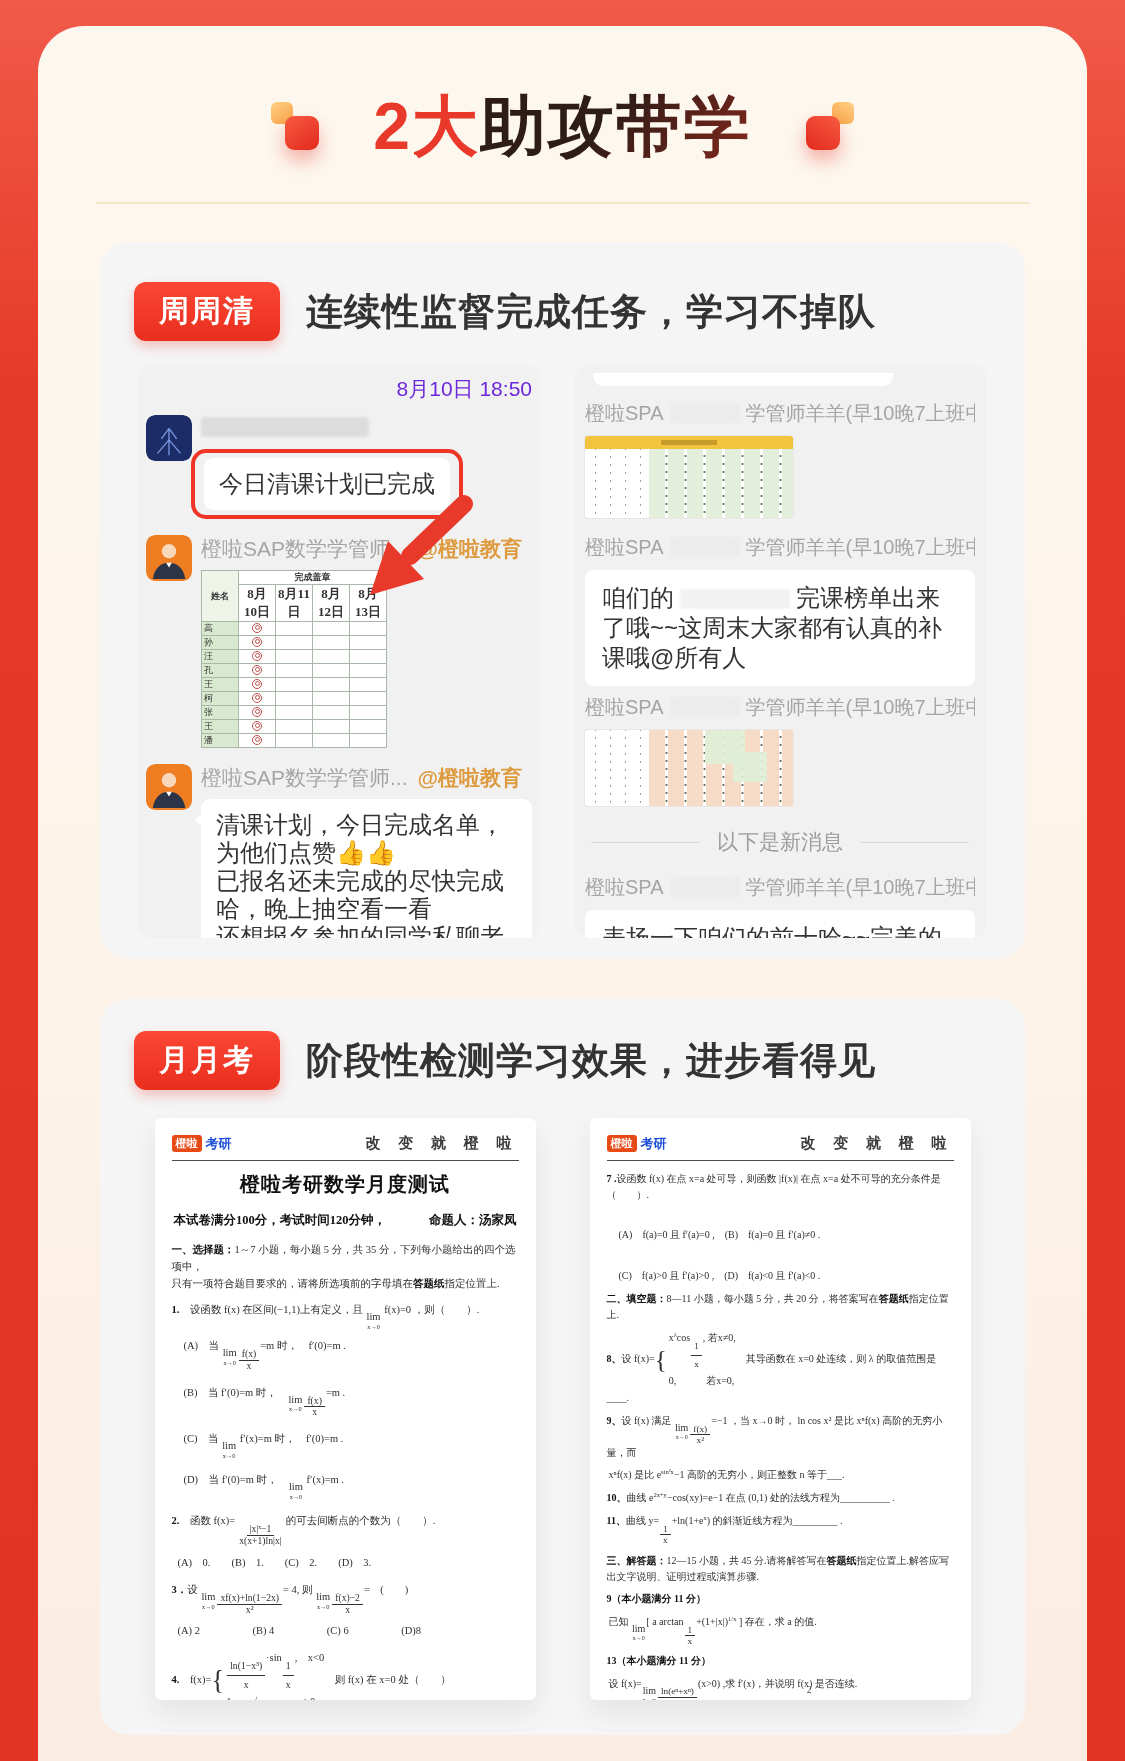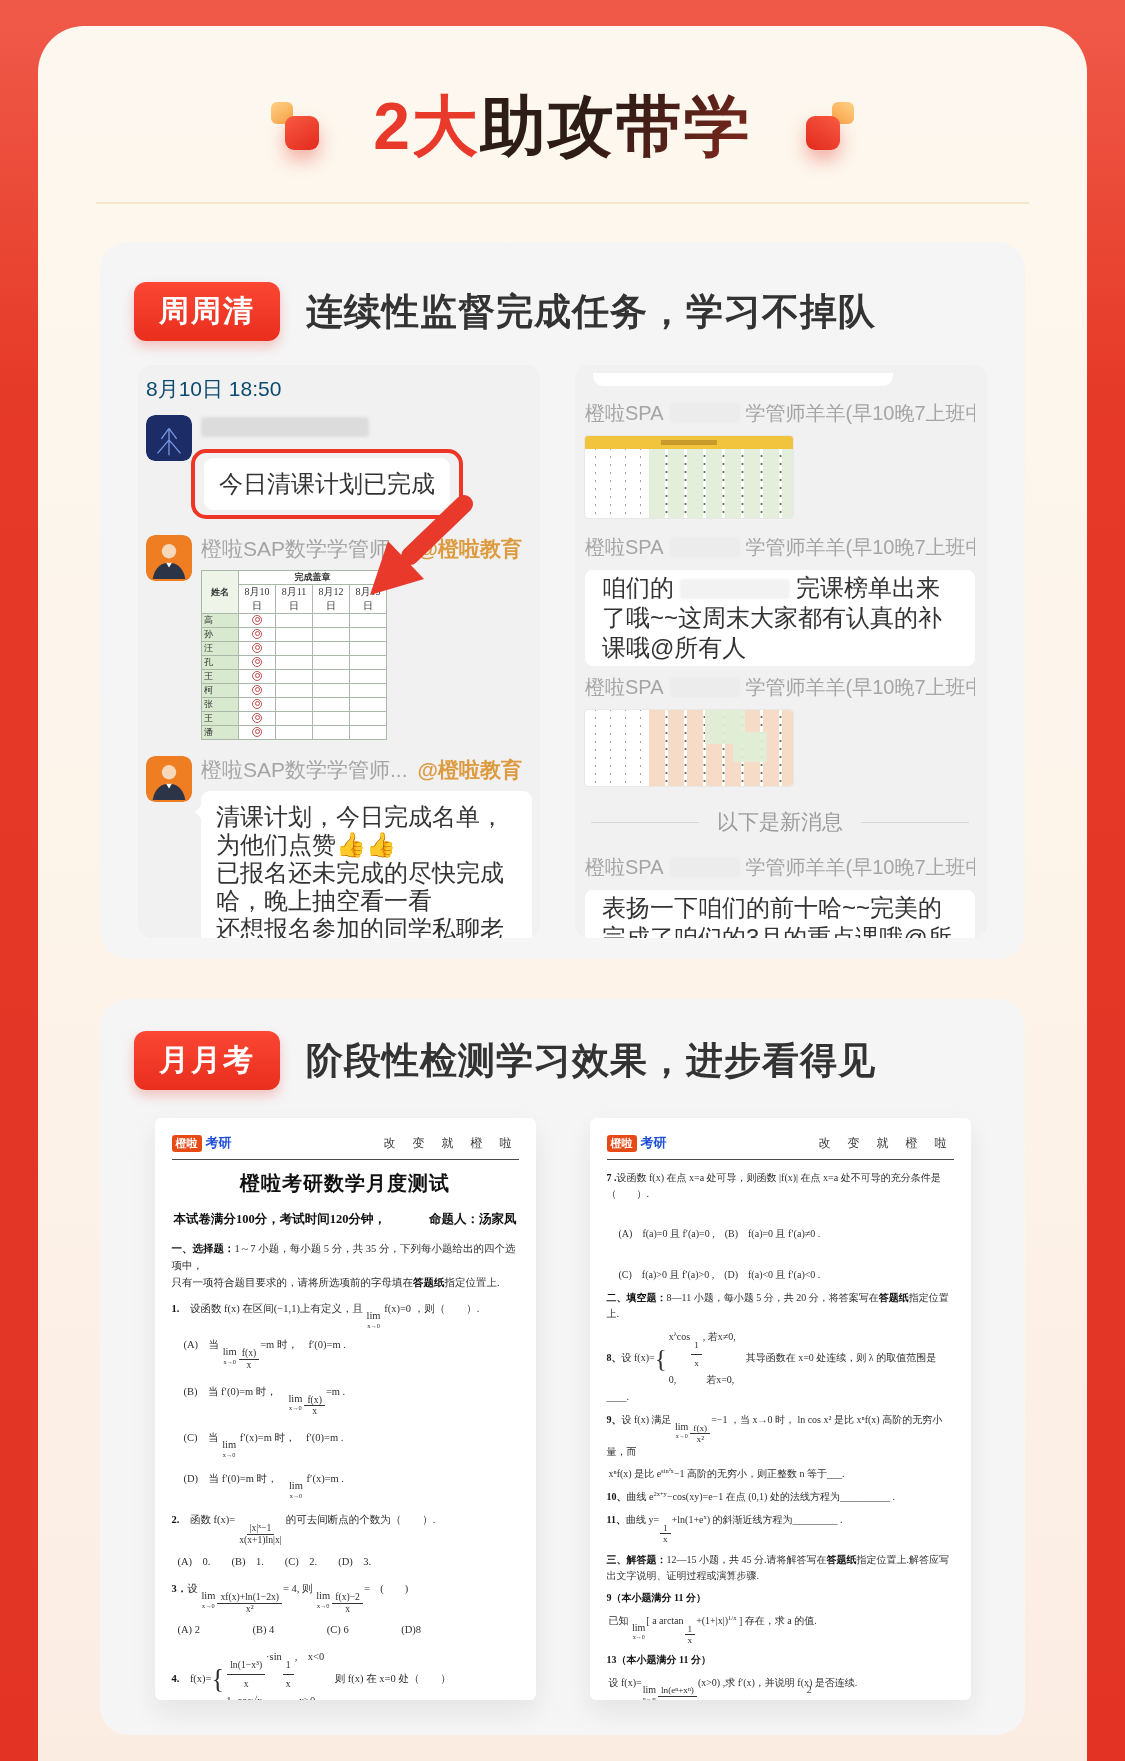--- a/index.html
+++ b/index.html
@@ -29,49 +29,49 @@
   .card2{height:736px;margin-top:40px;padding-top:32px;}
   .sec-head{display:flex;align-items:center;gap:26px;margin:0 0 24px 16px;}
   .badge{background:linear-gradient(180deg,#fb4734,#e92e1d);color:#fff;font-size:30px;font-weight:700;
     padding:9px 25px;border-radius:12px;letter-spacing:2px;box-shadow:0 6px 12px rgba(233,46,29,.25);}
   .sec-head h2{margin:0;font-size:37px;font-weight:800;color:#333;letter-spacing:1px;}
   
   .chat-row{display:flex;gap:35px;margin-left:20px;margin-right:20px;}
   .chat{background:#f1f1f2;border-radius:14px;height:573px;overflow:hidden;position:relative;box-sizing:border-box;}
   .chat-l{width:402px;flex:0 0 402px;padding:8px 8px 0;}
   .chat-r{flex:1;padding:8px 12px 0 10px;}
-  .ctime{text-align:left;color:#0c4a6e;font-size:21px;margin:2px 0 12px;}
+  .ctime{text-align:right;color:#6d28d9;font-size:21px;margin:2px 0 12px;}
   .msg{display:flex;gap:9px;margin-bottom:16px;}
   .av{width:46px;height:46px;flex:0 0 46px;}
   .av svg{width:46px;height:46px;display:block;border-radius:9px;}
   .mc{flex:1;min-width:0;}
   .nrow{font-size:21px;color:#a5a5a5;margin-bottom:7px;white-space:nowrap;overflow:hidden;}
   .tag{color:#dd9a3e;margin-left:10px;font-weight:700;}
   .nblur{width:168px;height:20px;background:#dcdcdc;border-radius:4px;filter:blur(1.5px);margin:2px 0 12px;}
   .bub{display:inline-block;background:#fff;border-radius:9px;padding:12px 15px;font-size:24px;
     line-height:28px;color:#333;position:relative;max-width:330px;}
   .bub::before{content:"";position:absolute;left:-4px;top:16px;width:10px;height:10px;background:#fff;transform:rotate(45deg);}
   .hl{display:inline-block;border:4px solid #ee3526;border-radius:15px;padding:5px 9px;margin-left:-10px;}
   .hl .bub::before{display:none;}
   
   .stamps{border-collapse:collapse;background:#fff;margin-top:2px;font-family:"Liberation Serif",serif;}
   .stamps th,.stamps td{border:1px solid #a9b8a9;font-size:9px;padding:0 2px;height:11px;text-align:center;color:#333;}
   .stamps .nmh{width:32px;background:#eef4e8;font-weight:700;}
   .stamps .sth{font-weight:700;width:128px;}
-  .stamps .dt{font-weight:400;font-size:10px;}
+  .stamps .dt{font-weight:700;font-size:13px;}
   .stamps .nmc{background:#d9e9cf;text-align:left;font-size:9px;}
   .stamps td{width:32px;}
   .stamp{display:inline-block;width:8px;height:8px;border:1px solid #c0504d;border-radius:50%;position:relative;}
   .stamp::after{content:"";position:absolute;inset:1.5px;border:1px solid #c0504d;border-radius:50%;}
   
   .arrow{position:absolute;left:246px;top:250px;width:132px;height:130px;z-index:5;pointer-events:none;}
   
   .sliver{height:13px;width:300px;background:#fff;border-radius:0 0 10px 10px;margin:0 0 14px 8px;}
   .rname{font-size:20px;color:#a5a5a5;margin:2px 0 9px;white-space:nowrap;overflow:hidden;}
-  .rbub{display:inline-block;background:#fff;border-radius:8px;padding:3px 17px;font-size:24px;
+  .rbub{display:inline-block;background:#fff;border-radius:8px;padding:13px 17px;font-size:24px;
     line-height:30px;color:#333;max-width:430px;margin-bottom:6px;}
   .patch{display:inline-block;width:70px;height:20px;background:#ececec;border-radius:3px;
     vertical-align:-3px;filter:blur(1px);margin:0 6px;}
   .patch.p2{width:110px;background:#f2f2f2;}
   .sheet{position:relative;border-radius:3px;overflow:hidden;background:#fff;margin:2px 0 16px;width:208px;
     box-shadow:0 0 0 1px rgba(0,0,0,.04);}
   .sheet .sl{position:absolute;left:0;top:0;bottom:0;width:64px;
     background-image:radial-gradient(circle,#9f9f9f .8px,transparent 1.1px);background-size:15px 8px;background-position:3px 4px;}
   .sheet .sr{position:absolute;left:64px;right:0;top:0;bottom:0;
     background:repeating-linear-gradient(90deg,#e3eedb 0 16px,#ffffff 16px 19px);}
@@ -89,21 +89,21 @@
   .newmsg::before,.newmsg::after{content:"";flex:1;height:1px;background:#d6d6d6;}
   
   .paper-row{display:flex;justify-content:center;gap:54px;margin-top:28px;}
   .paper{width:381px;height:582px;background:#fff;border-radius:6px;box-sizing:border-box;
     box-shadow:0 12px 26px rgba(60,40,20,.08);padding:16px 17px 0;position:relative;overflow:hidden;
     font-family:"Liberation Serif",serif;color:#2e2e2e;}
   .phead{display:flex;align-items:center;}
   .plogo{background:#e84a16;color:#fff;font-size:11px;font-weight:700;padding:1px 4px;border-radius:3px;
     font-family:"Liberation Sans",sans-serif;}
   .pky{font-size:13px;font-weight:700;margin-left:4px;color:#1d4ed8;}
-  .pslogan{margin-left:auto;font-size:12px;font-weight:400;letter-spacing:7px;color:#3a3a3a;}
+  .pslogan{margin-left:auto;font-size:15px;font-weight:700;letter-spacing:7px;color:#3a3a3a;}
   .phr{border-top:1.5px solid #4a4a4a;margin:7px 0 10px;}
   .ptitle{text-align:center;font-size:20px;font-weight:700;margin:10px 0 14px;letter-spacing:1px;color:#111;}
   .pmeta{display:flex;justify-content:space-between;font-size:12.5px;font-weight:700;margin:0 2px 12px;color:#111;}
   .pp p{margin:0 0 8px;line-height:1.62;font-size:10.5px;}
   .pp .intro{margin:8px 0 9px;}
   .pp .q{margin:4px 0 7px;}
   .pp .opt{margin:0 0 12px 12px;}
   .pp .optrow{margin:0 0 10px 6px;}
   .pp .cont{margin:0 0 8px 2px;}
   .pp .qhead{margin:5px 0 5px;}

